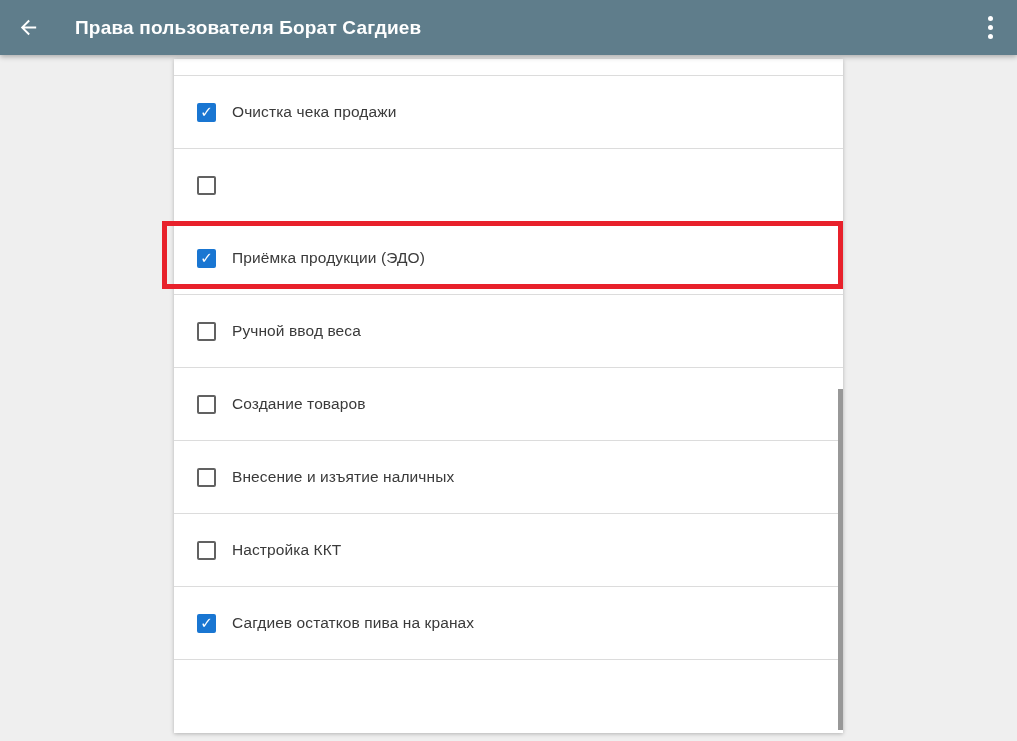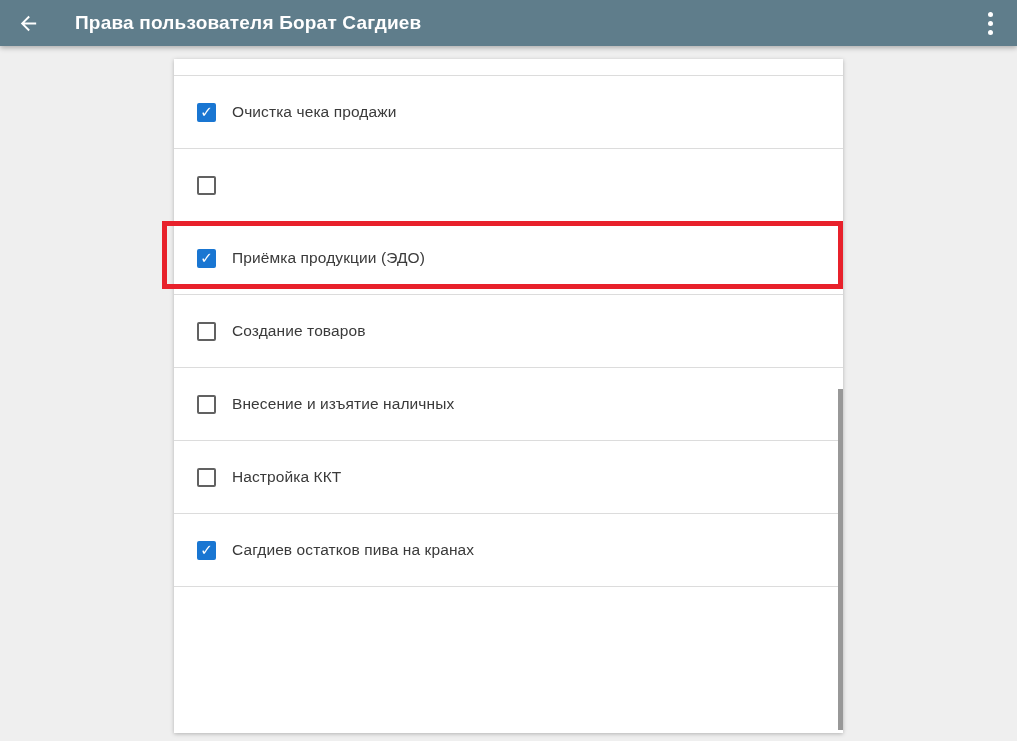--- a/index.html
+++ b/index.html
@@ -4,21 +4,21 @@
 <style>
   * { box-sizing: border-box; margin: 0; padding: 0; }
   html, body { width: 1017px; height: 741px; overflow: hidden; }
   body {
     font-family: "Liberation Sans", "DejaVu Sans", sans-serif;
     background: #efefef;
   }
 
   
   .appbar {
-    position: absolute; top: 0; left: 0; width: 1017px; height: 46px;
+    position: absolute; top: 0; left: 0; width: 1017px; height: 55px;
     background: #5f7d8b;
     display: flex; align-items: center;
     box-shadow: 0 2px 5px rgba(0,0,0,0.28);
     z-index: 20;
   }
   .back-btn {
     width: 56px; height: 55px;
     display: flex; align-items: center; justify-content: center;
     cursor: pointer;
   }
@@ -145,20 +145,25 @@
   </div>
 
   <div class="perm-row checked highlighted">
     <span class="cb">
         <span class="tick">✓</span>
       </span>
     <span class="lbl">Приёмка продукции (ЭДО)</span>
     <span class="hl"></span>
   </div>
 
+  <div class="perm-row">
+    <span class="cb"></span>
+    <span class="lbl">Ручной ввод веса</span>
+
+  </div>
 
   <div class="perm-row">
     <span class="cb"></span>
     <span class="lbl">Создание товаров</span>
 
   </div>
 
 
   <div class="perm-row">
     <span class="cb"></span>

